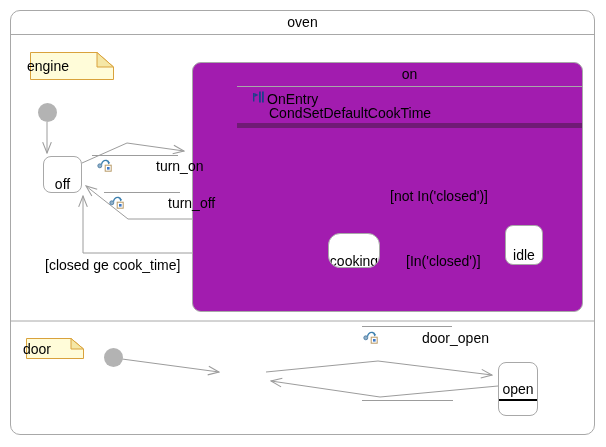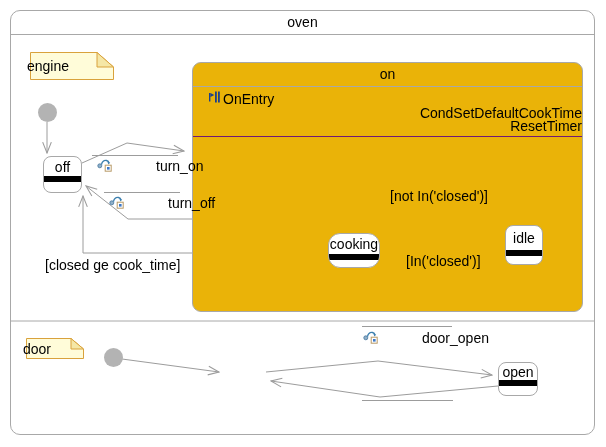--- a/index.html
+++ b/index.html
@@ -14,26 +14,26 @@
   }
   .frame-title{
     box-sizing:border-box;height:24px;line-height:22px;text-align:center;
     border-bottom:1px solid #a8a8a8;
   }
   .state{
     position:absolute;box-sizing:border-box;border:1px solid #a8a8a8;
     border-radius:8px;background:#ffffff;overflow:hidden;
   }
   .state-title{
-    box-sizing:border-box;border-bottom:6px solid #000000;
-    display:flex;align-items:center;justify-content:center;
+    box-sizing:border-box;border-bottom:2px solid #000000;
+    display:flex;align-items:center;justify-content:center;margin-top:15px;
   }
-  .on-state{position:absolute;box-sizing:border-box;border:1px solid #a8a8a8;border-radius:9px;background:#eab308;}
+  .on-state{position:absolute;box-sizing:border-box;border:1px solid #a8a8a8;border-radius:9px;background:#a21caf;padding-left:44px;}
   .on-title{box-sizing:border-box;height:24px;line-height:22px;text-align:center;border-bottom:1px solid #a8a8a8;}
-  .on-actions{box-sizing:border-box;border-bottom:1px solid #701a75;padding:3px 0 3px 12px;text-align:right;}
+  .on-actions{box-sizing:border-box;border-bottom:5px solid #701a75;padding:3px 0 3px 12px;}
   .action-row{display:flex;align-items:center;height:17px;}
   .action-row .txt{margin-left:3px;}
   .action-line{height:13px;line-height:13px;padding-left:20px;}
   .note{position:absolute;padding-left:10px;}
   .note-text{position:absolute;left:7px;top:50%;transform:translateY(-50%);white-space:nowrap;}
   .evt{position:absolute;display:flex;align-items:center;white-space:nowrap;gap:41px;}
   .evt .lbl{margin-left:3px;}
   .guard{position:absolute;white-space:nowrap;}
   .dot{position:absolute;border-radius:50%;background:#b3b3b3;}
 </style>
@@ -101,38 +101,37 @@
           <svg width="15" height="14" viewBox="0 0 15 14">
             <rect x="4" y="3" width="1.4" height="8.5" fill="#1b3f8b"></rect>
             <polygon points="5.4,3 9.4,5 5.4,7" fill="#1b3f8b"></polygon>
             <rect x="10" y="1.5" width="1.8" height="11" fill="#1b3f8b"></rect>
             <rect x="13" y="1.5" width="1.8" height="11" fill="#1b3f8b"></rect>
           </svg>
         </span>
         <span class="txt">OnEntry</span>
       </div>
       <div class="action-line">CondSetDefaultCookTime</div>
-      <div class="action-line">ResetTimer</div>
     </div>
   </div>
 
   <div class="state" style="left:43px;top:156px;width:39px;height:37px;">
     <div class="state-title" style="height:25px;">off</div>
   </div>
 
   <div class="state" style="left:328px;top:233px;width:52px;height:35px;border-radius:12px;">
     <div class="state-title" style="height:26px;">cooking</div>
   </div>
 
   <div class="state" style="left:505px;top:225px;width:38px;height:40px;">
     <div class="state-title" style="height:30px;">idle</div>
   </div>
 
 
-  <div class="state" style="left:498px;top:362px;width:40px;height:34px;text-align:right;">
+  <div class="state" style="left:498px;top:362px;width:40px;height:54px;text-align:right;">
     <div class="state-title" style="height:23px;">open</div>
   </div>
 
   <div class="evt" style="left:97px;top:157px;">
     <span>
       <svg width="15" height="15" viewBox="0 0 15 15">
         <circle cx="2.8" cy="8.8" r="2" fill="#8fb0c9" stroke="#44749c" stroke-width="0.8"></circle>
         <path d="M4.5 7.5 Q5.5 3 9.5 3.5 Q11.6 4 12 6" stroke="#3b7fae" stroke-width="1.3" fill="none"></path>
         <polygon points="10.4,5.2 13.2,5.6 11.6,7.6" fill="#3b7fae"></polygon>
         <rect x="8.2" y="8.2" width="6" height="6" fill="#ffffff" stroke="#b89b68"></rect>

